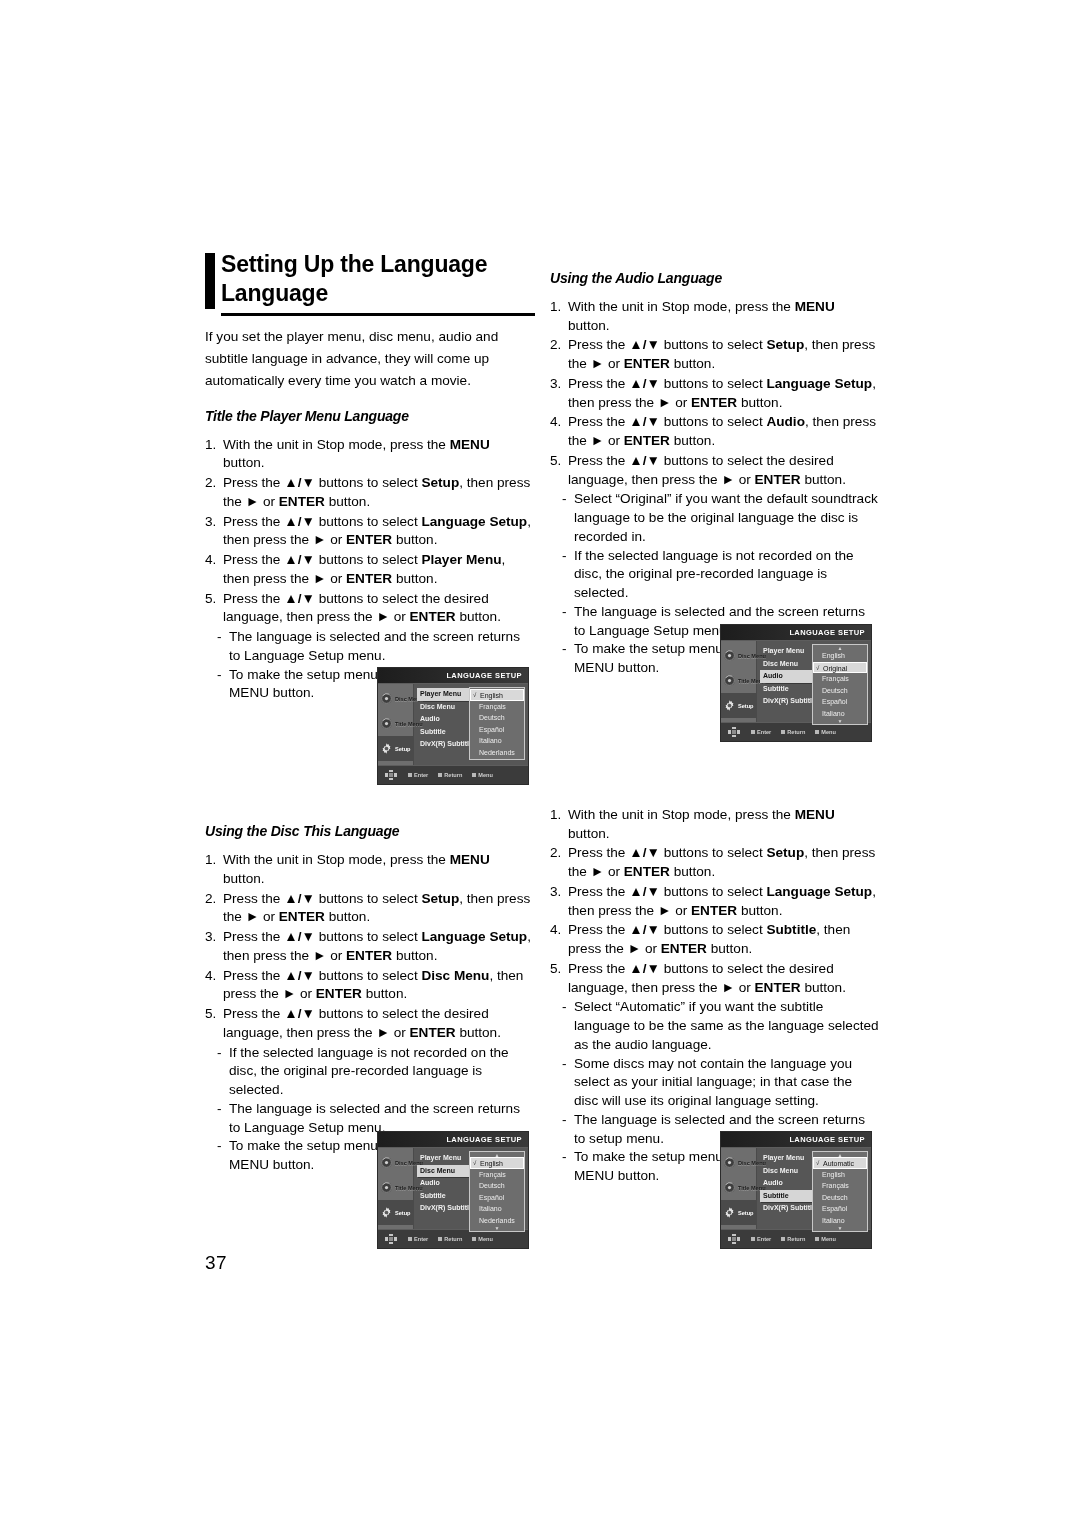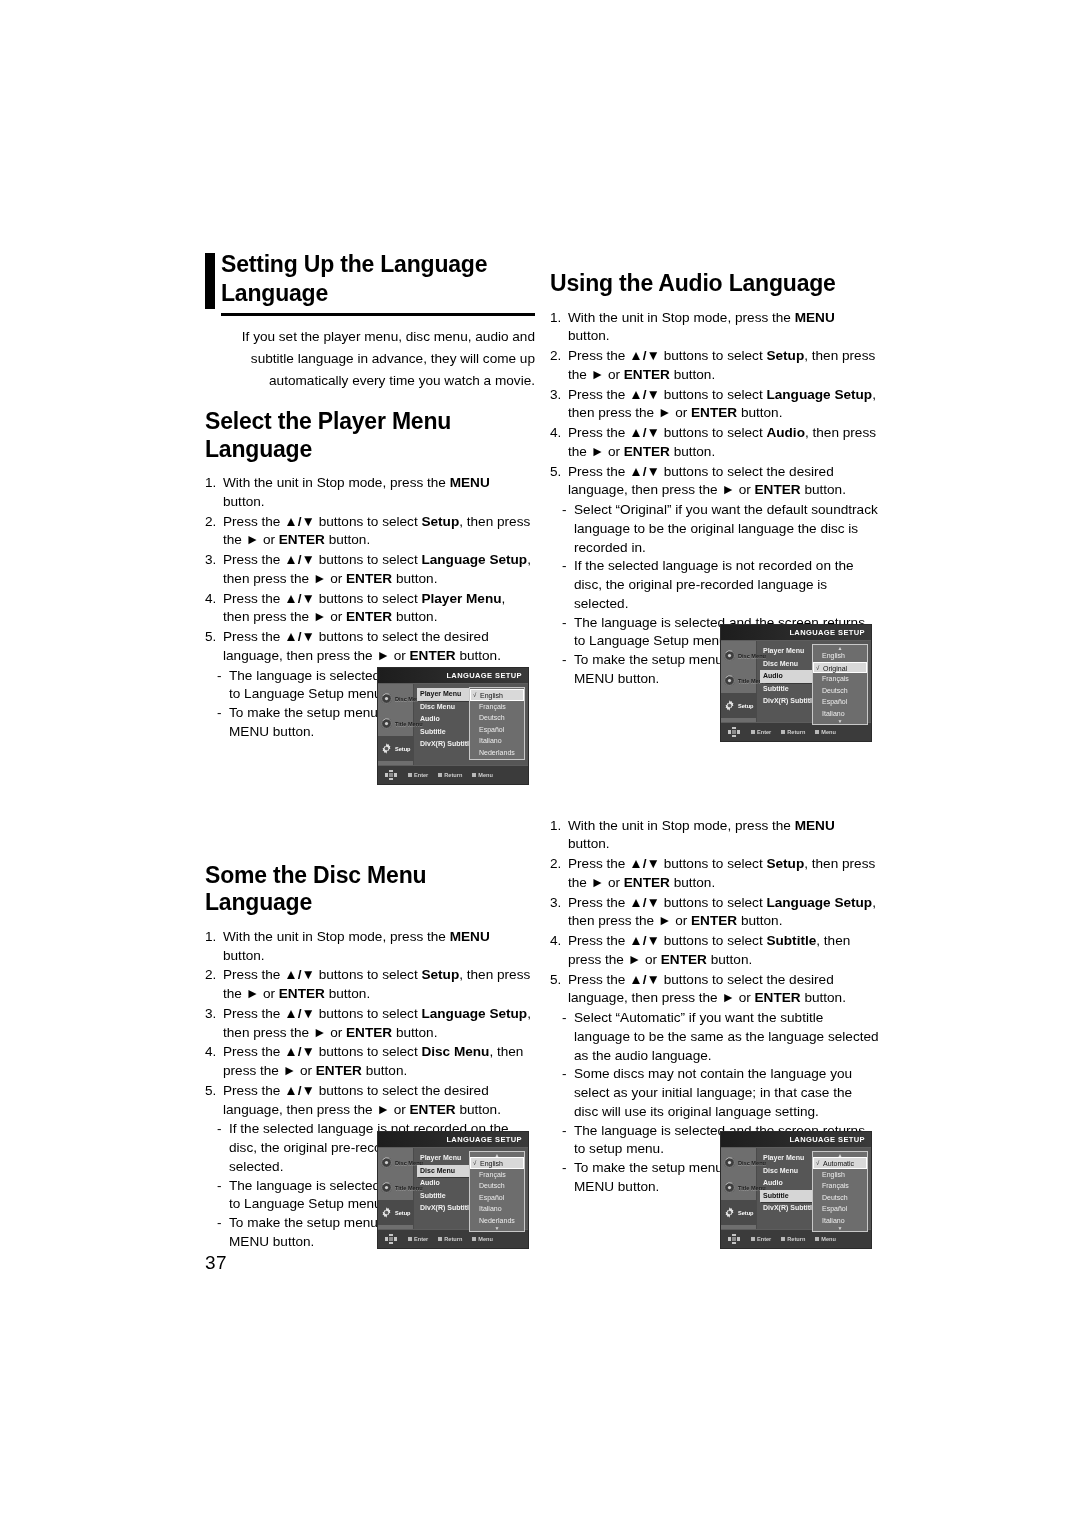--- a/index.html
+++ b/index.html
@@ -50,32 +50,32 @@
     letter-spacing: -0.2px;
   }
   .title-rule {
     height: 3px;
     background: #000;
     margin-top: 4px;
     margin-left: 0px;
   }
 
   h2.section {
-    font-size: 23px;
+    font-size: 14px;
     font-weight: bold;
     letter-spacing: -0.2px;
     margin: 0 0 11px 0;
     line-height: 1.2;
+    font-style: italic;
   }
 
   p.intro {
     font-size: 13.6px;
     line-height: 1.62;
     margin: 0 0 16px 0;
-    text-align: right;
   }
 
   
   ol.steps {
     list-style: none;
     margin: 0;
     padding: 0;
     font-size: 13.6px;
     line-height: 1.38;
   }
@@ -294,36 +294,36 @@
       <span class="title-bar"></span>
       <div class="title-text">
         <div>Setting Up the Language</div>
         <div>Language</div>
       </div>
       <div class="title-rule"></div>
     </div>
 
     <p class="intro">If you set the player menu, disc menu, audio and subtitle language in advance, they will come up automatically every time you watch a movie.</p>
 
-    <h2 class="section">Select the Player Menu Language</h2>
+    <h2 class="section">Title the Player Menu Language</h2>
     <ol class="steps">
         <li><span class="num">1.</span><span>With the unit in Stop mode, press the </span><span class="b">MENU</span><span> button.</span></li>
         <li><span class="num">2.</span><span>Press the </span><span class="b">▲/▼</span><span> buttons to select </span><span class="b">Setup</span><span>, then press the ►  or </span><span class="b">ENTER</span><span> button.</span></li>
         <li><span class="num">3.</span><span>Press the </span><span class="b">▲/▼</span><span> buttons to select </span><span class="b">Language Setup</span><span>, then press the ► or </span><span class="b">ENTER</span><span> button.</span></li>
         <li><span class="num">4.</span><span>Press the </span><span class="b">▲/▼</span><span> buttons to select </span><span class="b">Player Menu</span><span>, then press the ► or </span><span class="b">ENTER</span><span> button.</span></li>
         <li><span class="num">5.</span><span>Press the </span><span class="b">▲/▼</span><span> buttons to select the desired language, then press the ► or </span><span class="b">ENTER</span><span> button.</span></li>
       </ol>
     <ul class="notes">
         <li><span class="dash">-</span><span>The language is selected and the screen  returns to Language Setup menu.</span></li>
         <li><span class="dash">-</span><span>To make the setup menu disappear, press the MENU button.</span></li>
       </ul>
 
     <div style="height:120px"></div>
 
-    <h2 class="section">Some the Disc Menu Language</h2>
+    <h2 class="section">Using the Disc This Language</h2>
     <ol class="steps">
         <li><span class="num">1.</span><span>With the unit in Stop mode, press the </span><span class="b">MENU</span><span> button.</span></li>
         <li><span class="num">2.</span><span>Press the </span><span class="b">▲/▼</span><span> buttons to select </span><span class="b">Setup</span><span>, then press the ►  or </span><span class="b">ENTER</span><span> button.</span></li>
         <li><span class="num">3.</span><span>Press the </span><span class="b">▲/▼</span><span> buttons to select </span><span class="b">Language Setup</span><span>, then press the ► or </span><span class="b">ENTER</span><span> button.</span></li>
         <li><span class="num">4.</span><span>Press the  </span><span class="b">▲/▼</span><span> buttons to select </span><span class="b">Disc Menu</span><span>, then press the ► or </span><span class="b">ENTER</span><span>  button.</span></li>
         <li><span class="num">5.</span><span>Press the </span><span class="b">▲/▼</span><span> buttons to select the desired language, then press the ► or </span><span class="b">ENTER</span><span> button.</span></li>
       </ol>
     <ul class="notes">
         <li><span class="dash">-</span><span>If the selected language is not recorded on  the disc, the original pre-recorded language is selected.</span></li>
         <li><span class="dash">-</span><span>The language is selected and the screen returns to Language Setup menu.</span></li>

